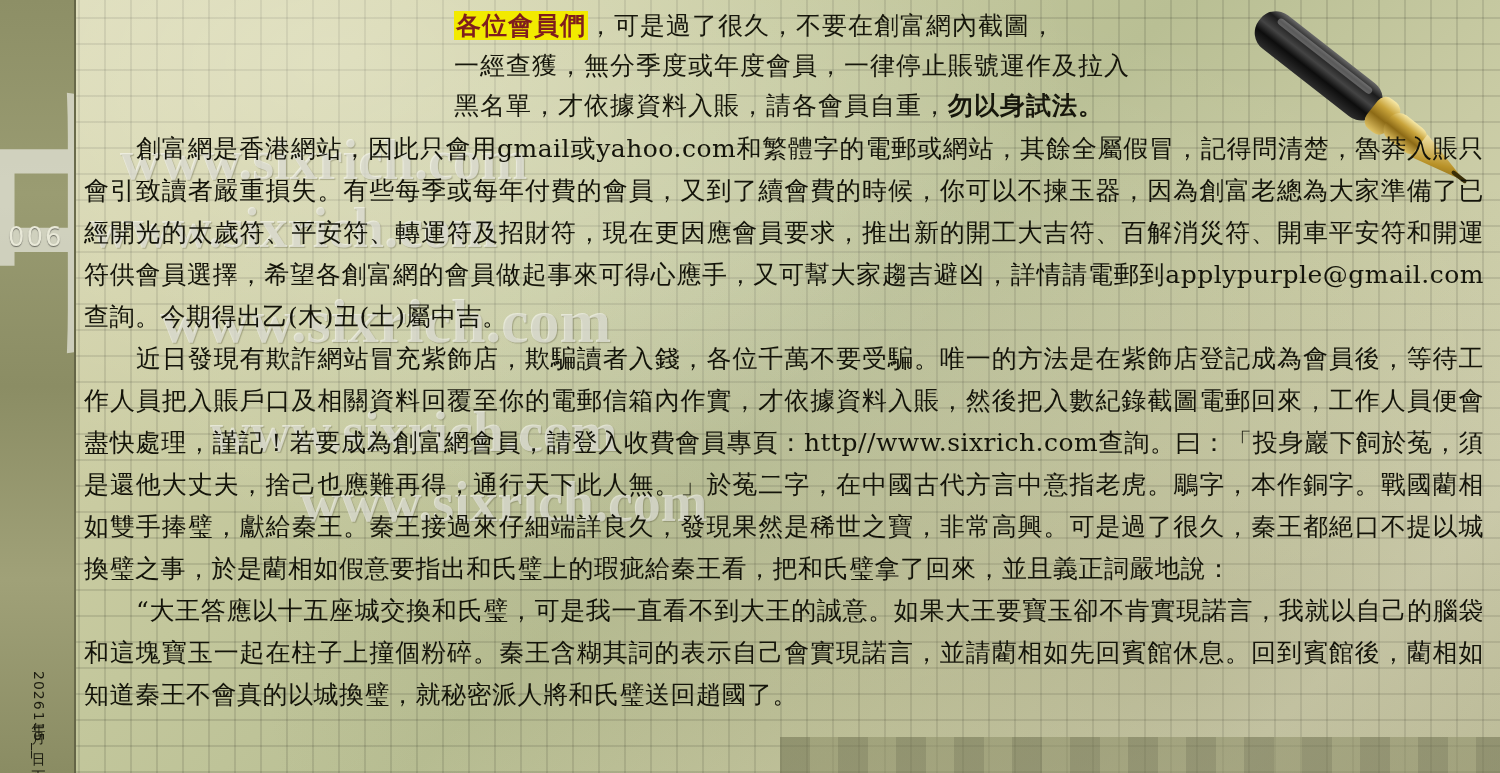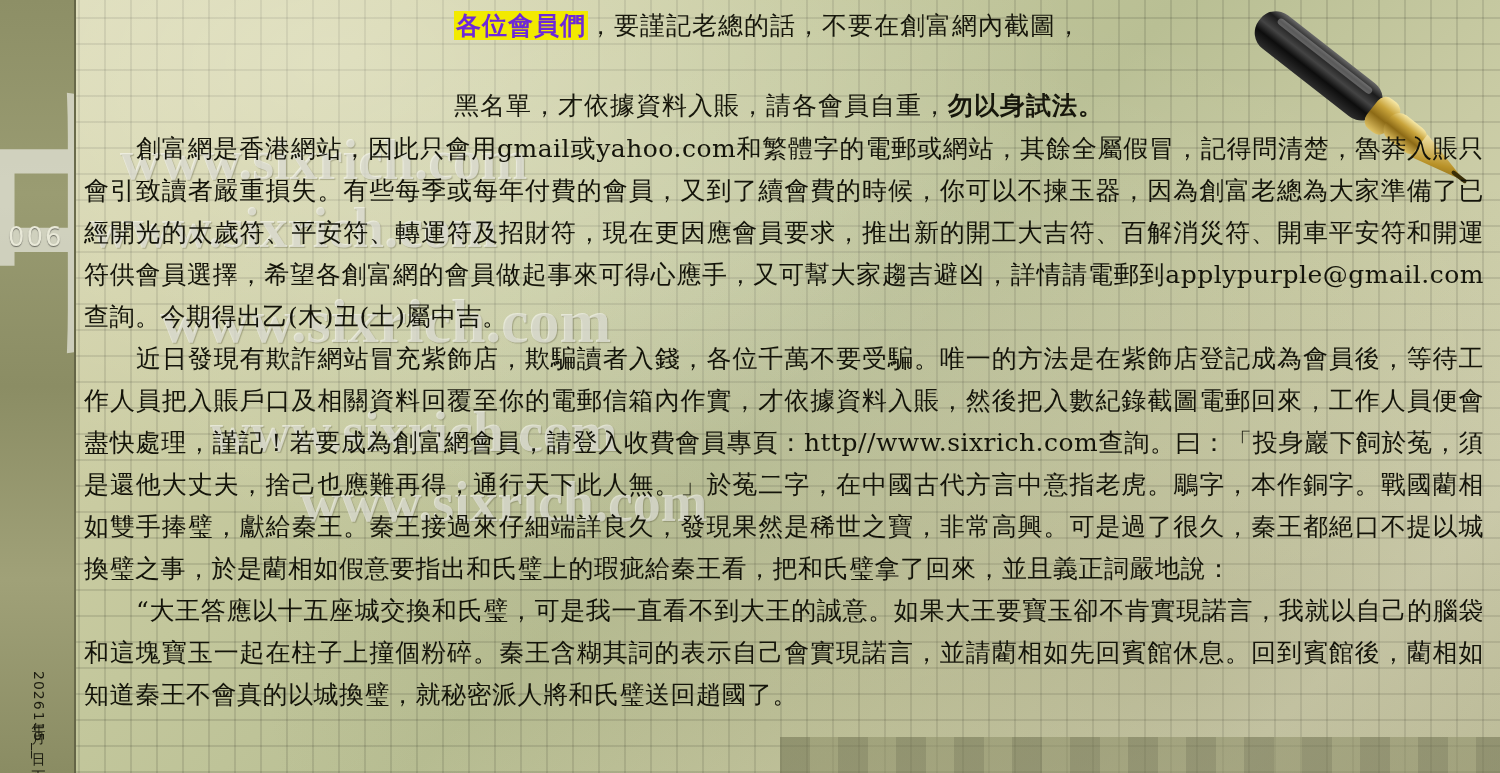--- a/index.html
+++ b/index.html
@@ -137,21 +137,21 @@
     top: 6px;
     width: 950px;
     font-family: "DejaVu Serif", "Liberation Serif", serif;
     font-size: 25px;
     line-height: 40px;
     color: #17170c;
     letter-spacing: 1px;
   }
   .notice .hl {
     background: #f2ea00;
-    color: #6d28d9;
+    color: #7f1d1d;
     padding: 0 2px;
     font-weight: bold;
     margin-top: 36px;
   }
   .notice .bold { font-weight: bold; }
 
   .body-text {
     position: absolute;
     left: 10px;
     top: 128px;
@@ -236,22 +236,22 @@
   <div class="watermark wm2">www.sixrich.com</div>
   <div class="watermark wm3">www.sixrich.com</div>
   <div class="watermark wm4">www.sixrich.com</div>
   <div class="watermark wm5">www.sixrich.com</div>
 
   <div class="bottom-strip"></div>
 
   <div class="content">
 
     <div class="notice">
-      <span class="hl">各位會員們</span><span>，要謹記老總的話，不要在創富網內截圖，</span><br>
-      <br>
+      <span class="hl">各位會員們</span><span>，可是過了很久，不要在創富網內截圖，</span><br>
+      <span>一經查獲，無分季度或年度會員，一律停止賬號運作及拉入</span><br>
       <span>黑名單，才依據資料入賬，請各會員自重，</span><span class="bold">勿以身試法。</span>
     </div>
 
     <div class="body-text">
       <p class="indent">創富網是香港網站，因此只會用gmail或yahoo.com和繁體字的電郵或網站，其餘全屬假冒，記得問清楚，魯莽入賬只會引致讀者嚴重損失。有些每季或每年付費的會員，又到了續會費的時候，你可以不揀玉器，因為創富老總為大家準備了已經開光的太歲符、平安符、轉運符及招財符，現在更因應會員要求，推出新的開工大吉符、百解消災符、開車平安符和開運符供會員選擇，希望各創富網的會員做起事來可得心應手，又可幫大家趨吉避凶，詳情請電郵到applypurple@gmail.com查詢。今期得出乙(木)丑(土)屬中吉。</p>
       <p class="indent">近日發現有欺詐網站冒充紫飾店，欺騙讀者入錢，各位千萬不要受騙。唯一的方法是在紫飾店登記成為會員後，等待工作人員把入賬戶口及相關資料回覆至你的電郵信箱內作實，才依據資料入賬，然後把入數紀錄截圖電郵回來，工作人員便會盡快處理，謹記！若要成為創富網會員，請登入收費會員專頁：http//www.sixrich.com查詢。曰：「投身巖下飼於菟，須是還他大丈夫，捨己也應難再得，通行天下此人無。」於菟二字，在中國古代方言中意指老虎。鵰字，本作銅字。戰國藺相如雙手捧璧，獻給秦王。秦王接過來仔細端詳良久，發現果然是稀世之寶，非常高興。可是過了很久，秦王都絕口不提以城換璧之事，於是藺相如假意要指出和氏璧上的瑕疵給秦王看，把和氏璧拿了回來，並且義正詞嚴地說：</p>
       <p class="indent">“大王答應以十五座城交換和氏璧，可是我一直看不到大王的誠意。如果大王要寶玉卻不肯實現諾言，我就以自己的腦袋和這塊寶玉一起在柱子上撞個粉碎。秦王含糊其詞的表示自己會實現諾言，並請藺相如先回賓館休息。回到賓館後，藺相如知道秦王不會真的以城換璧，就秘密派人將和氏璧送回趙國了。</p>
     </div>
 
   </div>

